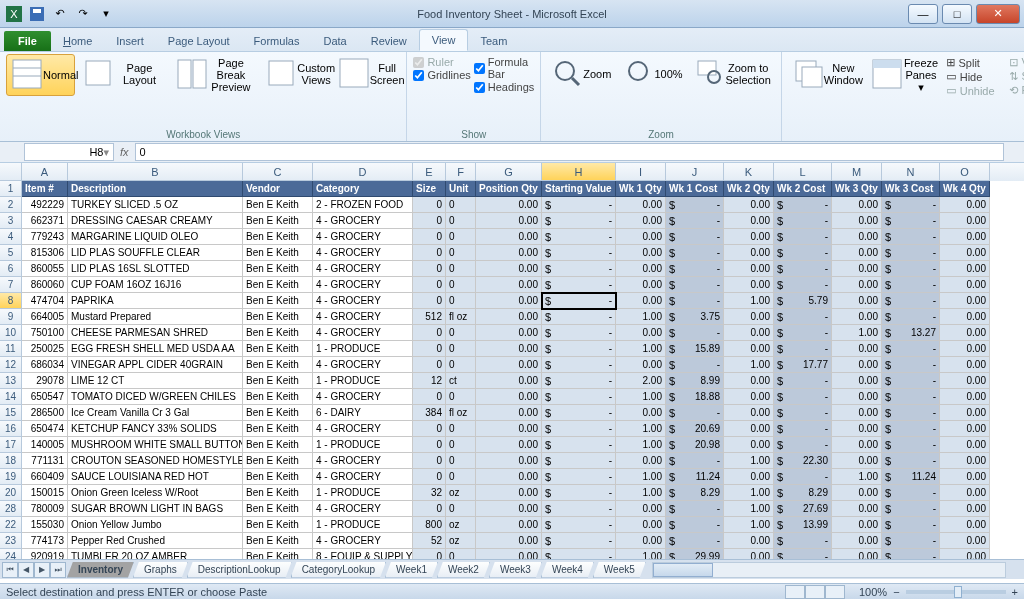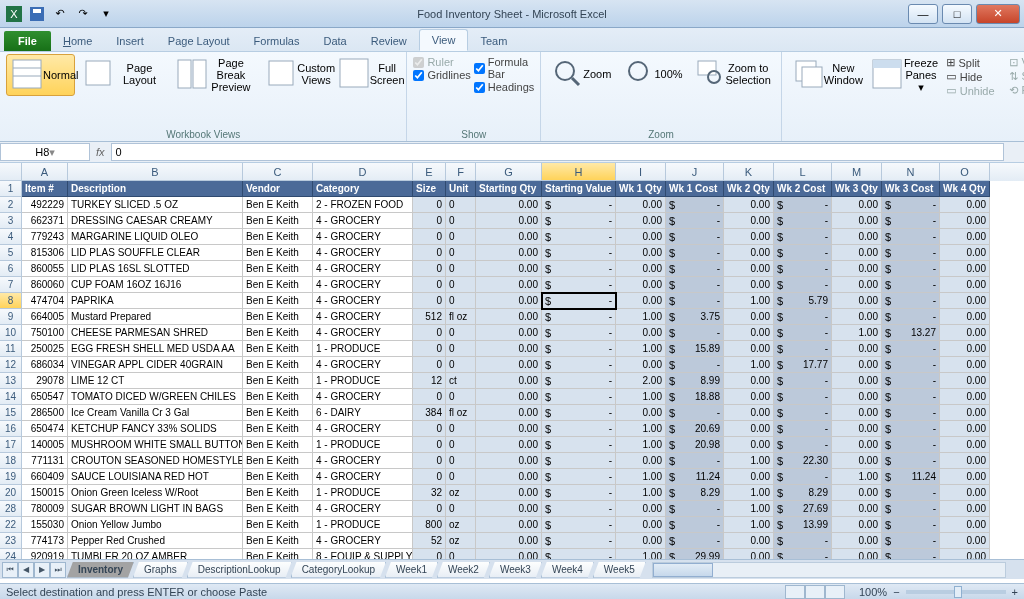--- a/index.html
+++ b/index.html
@@ -21,21 +21,21 @@
 .group-body{flex:1;display:flex;align-items:flex-start;gap:3px}
 .group-label{text-align:center;color:#577;font-size:10px;padding:1px 0}
 .bigbtn{display:flex;flex-direction:row;align-items:center;justify-content:flex-start;padding:3px 4px;border-radius:3px;min-width:40px;text-align:center;line-height:1.1}
 .bigbtn.sel{background:linear-gradient(#ffe9a7,#ffd35a);border:1px solid #d8a13c}
 .bigbtn .ico{width:32px;height:32px;margin-bottom:2px}
 .smallcol{display:flex;flex-direction:column;gap:1px;padding-top:2px}
 .chk{display:flex;align-items:center;gap:3px;color:#444}
 .chk input{width:11px;height:11px}
 .chk.dis{color:#9aa}
 .namebox-row{height:21px;background:#e9eff6;border-bottom:1px solid #b7cde2;display:flex;align-items:center}
-.namebox{width:90px;height:18px;border:1px solid #b0c3d8;background:#fff;padding:0 4px;display:flex;align-items:center;justify-content:center}
+.namebox{width:90px;height:18px;border:1px solid #b0c3d8;background:#fff;margin-left:24px;padding:0 4px;display:flex;align-items:center;justify-content:flex-end}
 .fx{margin:0 6px;color:#666;font-style:italic}
 .formula{flex:1;height:18px;border:1px solid #b0c3d8;background:#fff;padding:0 4px;display:flex;align-items:center;margin-right:20px}
 .sheet{position:relative;height:398px;overflow:hidden}
 .colhdrs{display:flex;height:18px;background:linear-gradient(#f6f9fc,#e3ecf5);position:sticky;top:0}
 .rownum-gutter{width:22px;background:linear-gradient(#f6f9fc,#e3ecf5);border-right:1px solid #b7c9dc;border-bottom:1px solid #b7c9dc}
 .colhdr{border-right:1px solid #b7c9dc;border-bottom:1px solid #b7c9dc;text-align:center;color:#3b5b7c;line-height:18px}
 .colhdr.sel{background:linear-gradient(#ffe9a7,#ffd35a)}
 .tbody{height:380px;overflow:hidden}
 .row{display:flex;height:16px}
 .rownum{width:22px;background:linear-gradient(#f6f9fc,#e3ecf5);border-right:1px solid #b7c9dc;border-bottom:1px solid #b7c9dc;text-align:center;color:#3b5b7c;line-height:16px;font-size:10px}
@@ -301,21 +301,21 @@
   </div>
   <div class="tbody" id="tbody">
       <div class="row">
         <div class="rownum">1</div>
         <div class="cell hcell col-A">Item #</div>
         <div class="cell hcell col-B">Description</div>
         <div class="cell hcell col-C">Vendor</div>
         <div class="cell hcell col-D">Category</div>
         <div class="cell hcell col-E">Size</div>
         <div class="cell hcell col-F">Unit</div>
-        <div class="cell hcell col-G">Starting Qty</div>
+        <div class="cell hcell col-G">Position Qty</div>
         <div class="cell hcell col-H">Starting Value</div>
         <div class="cell hcell col-I">Wk 1 Qty</div>
         <div class="cell hcell col-J">Wk 1 Cost</div>
         <div class="cell hcell col-K">Wk 2 Qty</div>
         <div class="cell hcell col-L">Wk 2 Cost</div>
         <div class="cell hcell col-M">Wk 3 Qty</div>
         <div class="cell hcell col-N">Wk 3 Cost</div>
         <div class="cell hcell col-O">Wk 4 Qty</div>
       </div>
       <div class="row">

